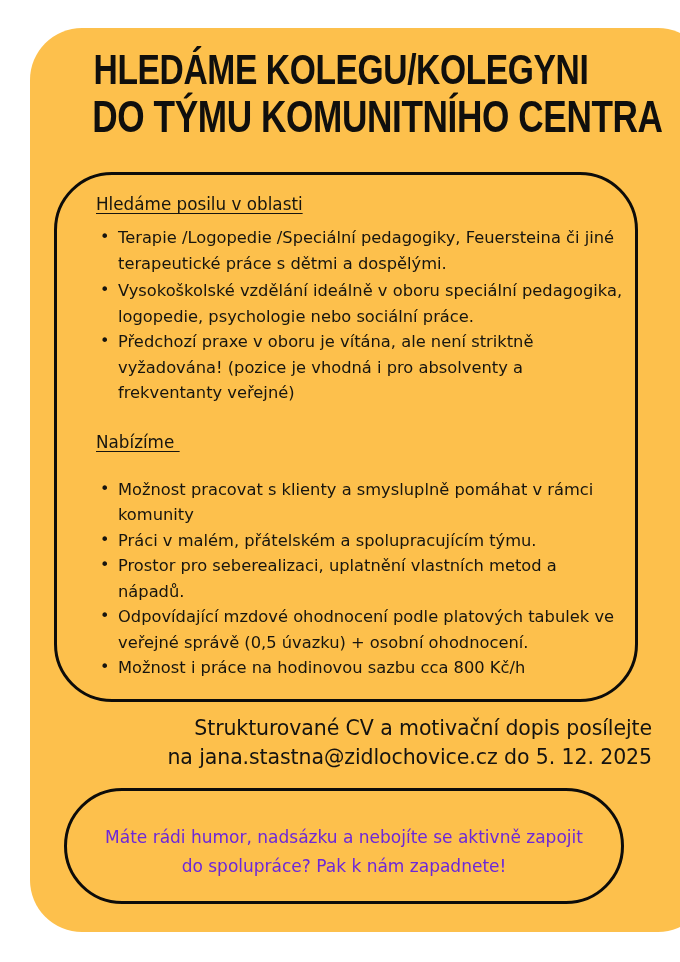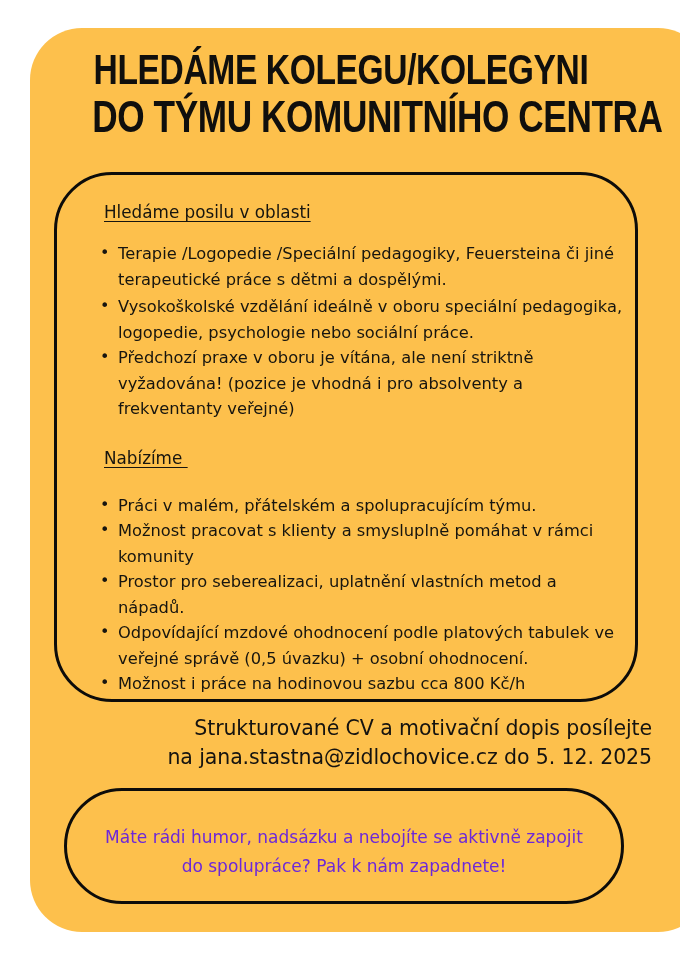--- a/index.html
+++ b/index.html
@@ -66,21 +66,21 @@
     color: #17150f;
     font-size: 16.3px;
     line-height: 25.5px;
   }
 
   .sec-head {
     font-size: 16.8px;
     line-height: 25px;
     text-decoration: underline;
     text-underline-offset: 3px;
-    margin: 16px;
+    margin: 8px;
     white-space: pre;
   }
   .sec-head.gap-before { margin-top: 22px; }
   .sec-head.gap-before-lg { margin-top: 24px; }
 
   ul.blist {
     list-style: none;
     margin: 2px 0 0 0;
     padding: 0;
   }
@@ -156,22 +156,22 @@
       <li>Terapie /Logopedie /Speciální pedagogiky, Feuersteina či  jiné terapeutické práce s dětmi a dospělými.</li>
     </ul>
 
     <ul class="blist">
       <li>Vysokoškolské vzdělání ideálně v oboru speciální pedagogika, logopedie, psychologie nebo sociální práce.</li>
       <li>Předchozí praxe v oboru je vítána, ale není striktně vyžadována! (pozice je vhodná i pro absolventy a frekventanty veřejné)</li>
     </ul>
 
     <div class="sec-head gap-before-lg">Nabízíme </div>
     <ul class="blist pad-top">
+      <li>Možnost pracovat s klienty a smysluplně pomáhat v rámci komunity</li>
       <li>Práci v malém, přátelském a spolupracujícím týmu.</li>
-      <li>Možnost pracovat s klienty a smysluplně pomáhat v rámci komunity</li>
       <li>Prostor pro seberealizaci, uplatnění vlastních metod a nápadů.</li>
       <li>Odpovídající mzdové ohodnocení podle platových tabulek ve veřejné správě (0,5 úvazku) + osobní ohodnocení.</li>
       <li>Možnost i práce na hodinovou sazbu cca 800 Kč/h</li>
     </ul>
 
   </div>
 
   <div id="contact">
     <span class="cline">Strukturované CV a motivační dopis posílejte</span>
     <span class="cline">na jana.stastna@zidlochovice.cz do 5. 12. 2025</span>

